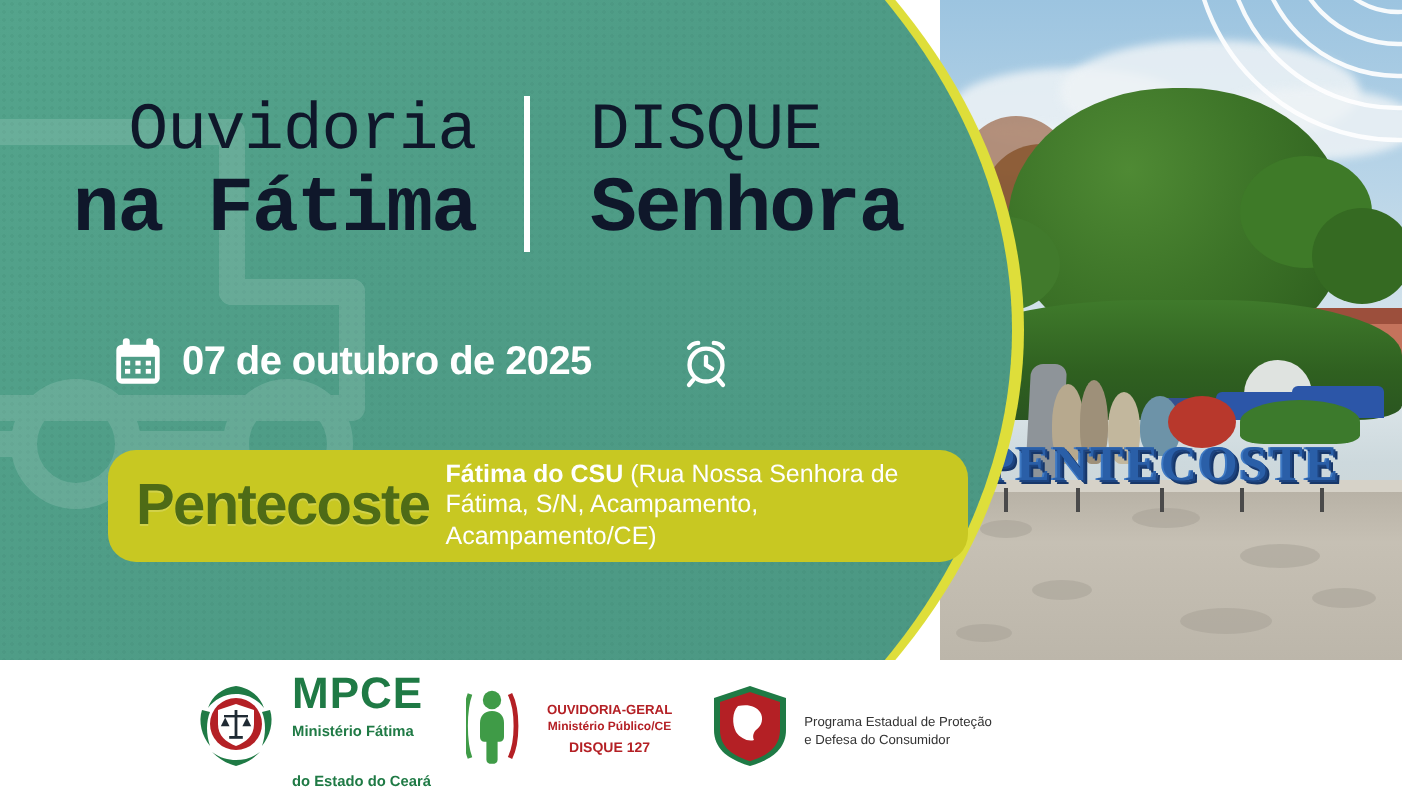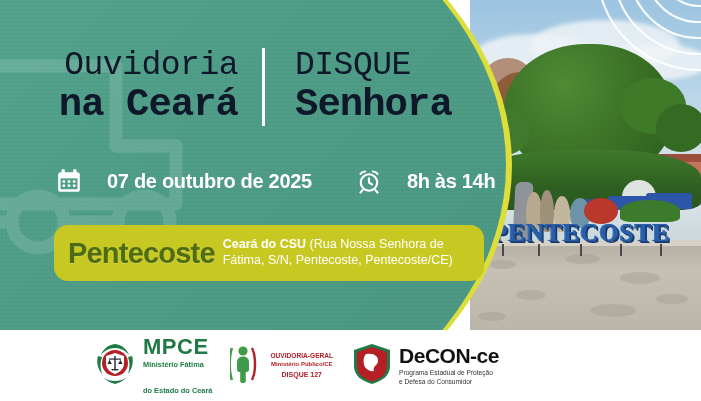--- a/index.html
+++ b/index.html
@@ -84,21 +84,21 @@
   .titles{position:absolute;left:0;top:48px;width:496px;display:flex;align-items:center;}
   .tcol{color:#0f172a;line-height:1.0;font-family:Liberation Mono, monospace;}
   .tleft{width:238px;text-align:right;padding-right:0;}
   .tright{padding-left:30px;}
   .tline1{font-size:33px;font-weight:400;letter-spacing:-0.5px;}
   .tline2{font-size:39px;font-weight:700;letter-spacing:-1px;margin-top:4px;}
   .divider{width:3px;height:78px;background:#ffffff;margin:0 0 0 24px;}
 
   
   .inforow{position:absolute;left:56px;top:168px;display:flex;align-items:center;color:#fff;}
-  .infoitem{display:flex;align-items:center;gap:16px;}
+  .infoitem{display:flex;align-items:center;}
   .infoitem + .infoitem{margin-left:44px;}
   .infoicon{width:26px;height:26px;margin-right:9px;flex:none;}
   .infoicon svg{width:100%;height:100%;display:block;}
   .infotext{font-size:20px;font-weight:700;letter-spacing:-0.3px;white-space:nowrap;}
 
   
   .pill{position:absolute;left:54px;top:225px;width:430px;height:56px;
     background:#c8c822;border-radius:14px;display:flex;align-items:center;padding:0 14px;box-sizing:border-box;}
   .city{font-size:29px;font-weight:800;color:#4e6b16;letter-spacing:-0.8px;white-space:nowrap;
         text-shadow:0 1px 0 rgba(255,255,255,.18);}
@@ -204,21 +204,21 @@
             <path d="M46 196 H18"></path>
             <path d="M152 196 H98"></path>
           </g>
         </svg>
       </div>
     </div>
 
     <div class="titles">
       <div class="tcol tleft">
         <div class="tline1">Ouvidoria</div>
-        <div class="tline2">na Ceará</div>
+        <div class="tline2">na Fátima</div>
       </div>
       <div class="divider"></div>
       <div class="tcol tright">
         <div class="tline1">DISQUE</div>
         <div class="tline2">Senhora</div>
       </div>
     </div>
 
     <div class="inforow">
       <div class="infoitem">
@@ -247,27 +247,26 @@
             <g fill="none" stroke="#fff" stroke-width="2" stroke-linecap="round">
               <circle cx="12" cy="13.4" r="7.6"></circle>
               <path d="M4.2 5.4 A5.2 5.2 0 0 1 8.4 3.2"></path>
               <path d="M19.8 5.4 A5.2 5.2 0 0 0 15.6 3.2"></path>
               <path d="M6 20.4 L4.2 22.6"></path>
               <path d="M18 20.4 L19.8 22.6"></path>
               <path d="M12 9.6 V13.4 L14.8 15.2"></path>
             </g>
           </svg>
         </span>
-        <span class="infotext">8h às 14h</span>
       </div>
     </div>
 
     <div class="pill">
       <span class="city">Pentecoste</span>
-      <span class="addr"><b>Ceará do CSU</b> <span>(Rua Nossa Senhora de Fátima, S/N, Pentecoste, Pentecoste/CE)</span></span>
+      <span class="addr"><b>Fátima do CSU</b> <span>(Rua Nossa Senhora de Fátima, S/N, Acampamento, Acampamento/CE)</span></span>
     </div>
   </div>
 
   <div class="footer">
 
     <div class="logo">
       <span class="logoMark">
         <svg width="44" height="44" viewBox="0 0 44 44">
           <g fill="#1f7a45">
             <path d="M22 2c-7 1-12 5-14 11 3-4 8-7 14-7s11 3 14 7C34 7 29 3 22 2z"></path>
@@ -311,20 +310,19 @@
 
     <div class="logo">
       <span class="logoMark">
         <svg width="42" height="44" viewBox="0 0 42 44">
           <path d="M21 2 L39 8 v16 c0 10-8 15-18 18 C11 39 3 34 3 24 V8z" fill="#1f7a45"></path>
           <path d="M21 5 L36 10 v14 c0 8.6-6.6 13-15 15.6 C12.6 37 6 32.6 6 24 V10z" fill="#b42025"></path>
           <path d="M15 12 c5-1 9 0 11 3 2 3 1 7-2 9 -1 1-2 3-1 5 -3 1-7-1-9-4 -2-4-2-10 1-13z" fill="#fff"></path>
         </svg>
       </span>
       <span class="logoTxt">
-        <span class="deconName">DeCON-ce</span>
         <span class="deconSub" style="display:block">Programa Estadual de Proteção</span>
         <span class="deconSub" style="display:block;margin-top:0">e Defesa do Consumidor</span>
       </span>
     </div>
 
   </div>
 </div>
 
 </body></html>

